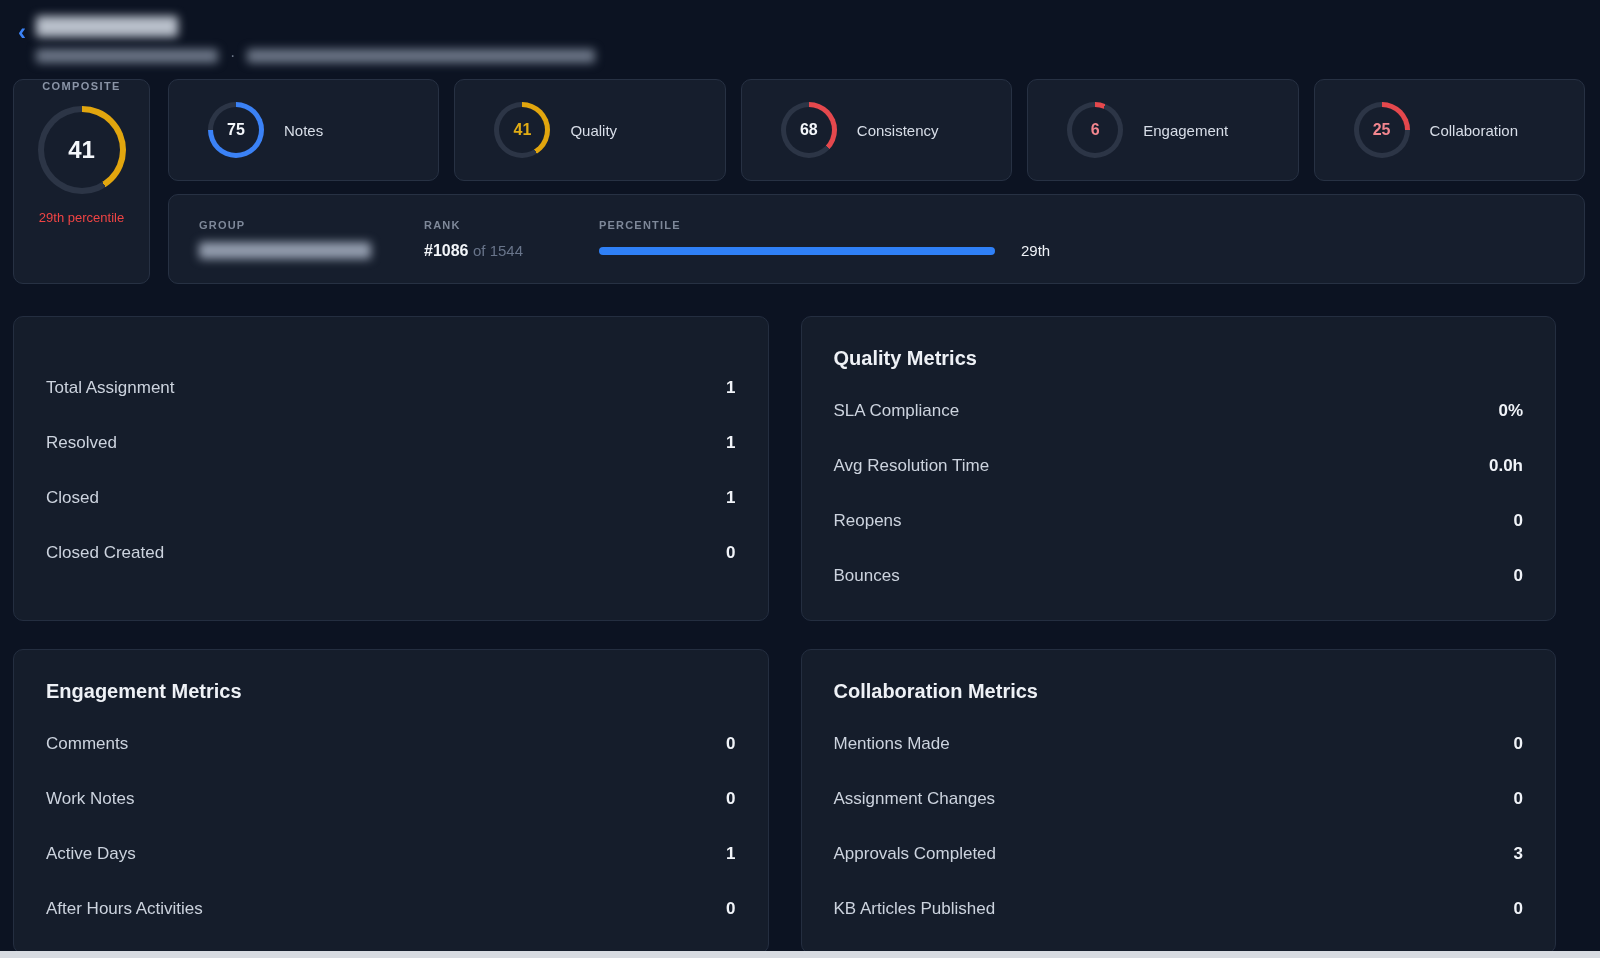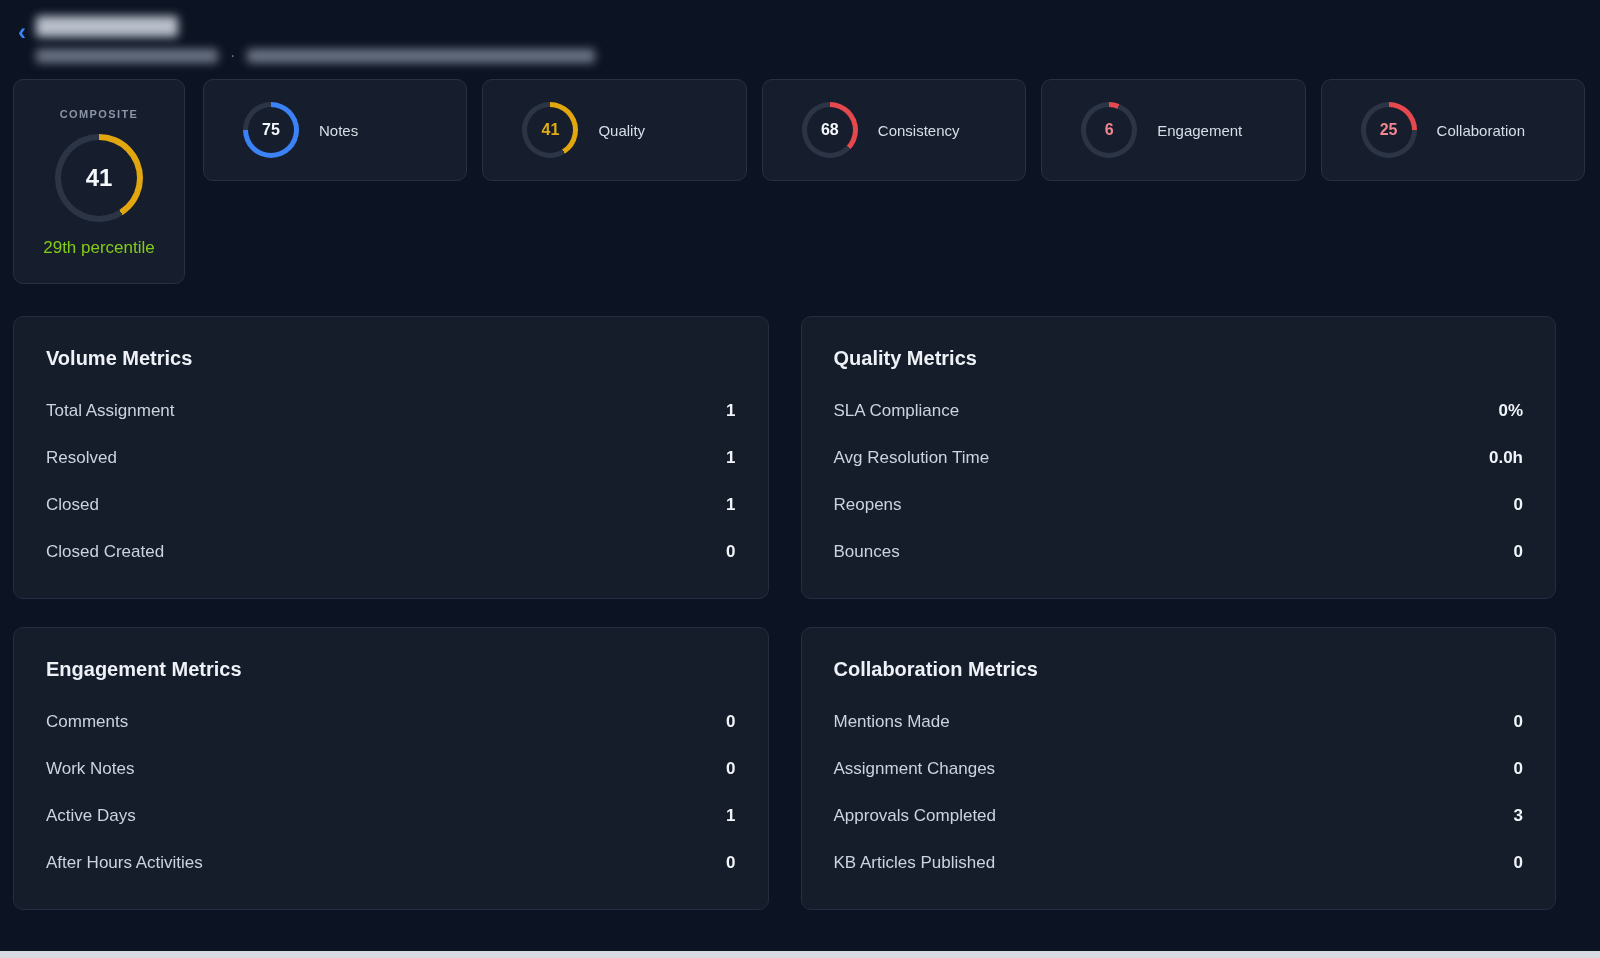--- a/index.html
+++ b/index.html
@@ -26,33 +26,33 @@
   .redact { filter: blur(5px); border-radius:3px; }
   .r-title { width:142px; height:21px; background:#b9c0cb; }
   .subrow { display:flex; align-items:center; gap:12px; }
   .r-sub1 { width:182px; height:14px; background:#6c7687; }
   .r-sub2 { width:348px; height:14px; background:#6c7687; }
   .dotsep { color:#6c7687; font-size:16px; }
 
   
   .score-section { display:flex; gap:18px; margin:14px 15px 0 13px; }
   .composite-card {
-    width:172px; height:205px; background:var(--card);
+    width:137px; height:205px; background:var(--card);
     border:1px solid var(--border); border-radius:10px;
     display:flex; flex-direction:column; align-items:center;
-    padding-top:28px; flex-shrink:0;
+    flex-shrink:0;
   }
   .composite-label { font-size:11px; font-weight:bold; letter-spacing:1.4px; color:var(--muted); }
   .ring { position:relative; border-radius:50%; }
   .ring .inner { position:absolute; background:var(--card); border-radius:50%;
                  display:flex; align-items:center; justify-content:center; }
   .ring.big { width:88px; height:88px; margin-top:14px; }
   .ring.big .inner { inset:6px; }
   .ring.big .ring-value { font-size:24px; font-weight:bold; color:#f4f7fb; }
-  .composite-pct { margin-top:16px; font-size:17px; color:#84cc16; }
+  .composite-pct { margin-top:16px; font-size:13px; color:#ef4444; }
 
   .score-right { flex:1; display:flex; flex-direction:column; }
   .gauge-row { display:grid; grid-template-columns:repeat(5,1fr); gap:15px; }
   .gauge-card {
     height:102px; background:var(--card); border:1px solid var(--border); border-radius:10px;
     display:flex; align-items:center; padding-left:39px; gap:20px;
   }
   .ring.sm { width:56px; height:56px; flex-shrink:0; }
   .ring.sm .inner { inset:5px; }
   .ring.sm .ring-value { font-size:16px; font-weight:bold; }
@@ -81,21 +81,21 @@
   .metrics-grid {
     display:grid; grid-template-columns:1fr 1fr;
     column-gap:32px; row-gap:28px;
     margin:32px 44px 0 13px;
   }
   .panel {
     background:#151d2b; border:1px solid #242e40; border-radius:10px;
     padding:30px 32px 34px 32px; min-height:283px;
   }
   .panel-title { font-size:20px; font-weight:bold; color:#eef1f6; }
-  .prow { display:flex; justify-content:space-between; align-items:center; margin-top:27px; }
+  .prow { display:flex; justify-content:space-between; align-items:center; margin-top:35px; }
   .prow:first-of-type { margin-top:31px; }
   .plabel { font-size:17px; color:#ccd3de; }
   .pvalue { font-size:17px; font-weight:bold; color:#f0f3f8; }
 
   
   .bottom-strip { position:absolute; left:0; right:0; bottom:0; height:7px; background:#d7dbe1; }
 </style>
 </head>
 <body>
 
@@ -166,27 +166,46 @@
         <div class="ring sm" style="background: conic-gradient(rgb(229, 72, 77) 90deg, rgb(44, 53, 70) 90deg, rgb(44, 53, 70) 360deg);">
           <div class="inner">
             <span class="ring-value" style="color: rgb(242, 134, 143);">25</span>
           </div>
         </div>
         <span class="gauge-label">Collaboration</span>
       </div>
 
     </div>
 
+    <div class="summary-bar">
+      <div class="sum-col col-group">
+        <span class="sum-label">GROUP</span>
+        <div class="redact r-group"></div>
+      </div>
+      <div class="sum-col col-rank">
+        <span class="sum-label">RANK</span>
+        <div class="rank-line">
+          <span class="rank-num">#1086</span>
+          <span class="rank-total">of 1544</span>
+        </div>
+      </div>
+      <div class="sum-col col-pct">
+        <span class="sum-label">PERCENTILE</span>
+        <div class="pct-line">
+          <div class="pbar"></div>
+          <span class="pct-value">29th</span>
+        </div>
+      </div>
+    </div>
   </div>
 </section>
 
 <section class="metrics-grid">
 
   <div class="panel">
-    <h2 class="panel-title">Volume Metrics</h2>
     <div class="prow">
       <span class="plabel">Total Assignment</span>
       <span class="pvalue">1</span>
     </div>
     <div class="prow">
       <span class="plabel">Resolved</span>
       <span class="pvalue">1</span>
     </div>
     <div class="prow">
       <span class="plabel">Closed</span>

